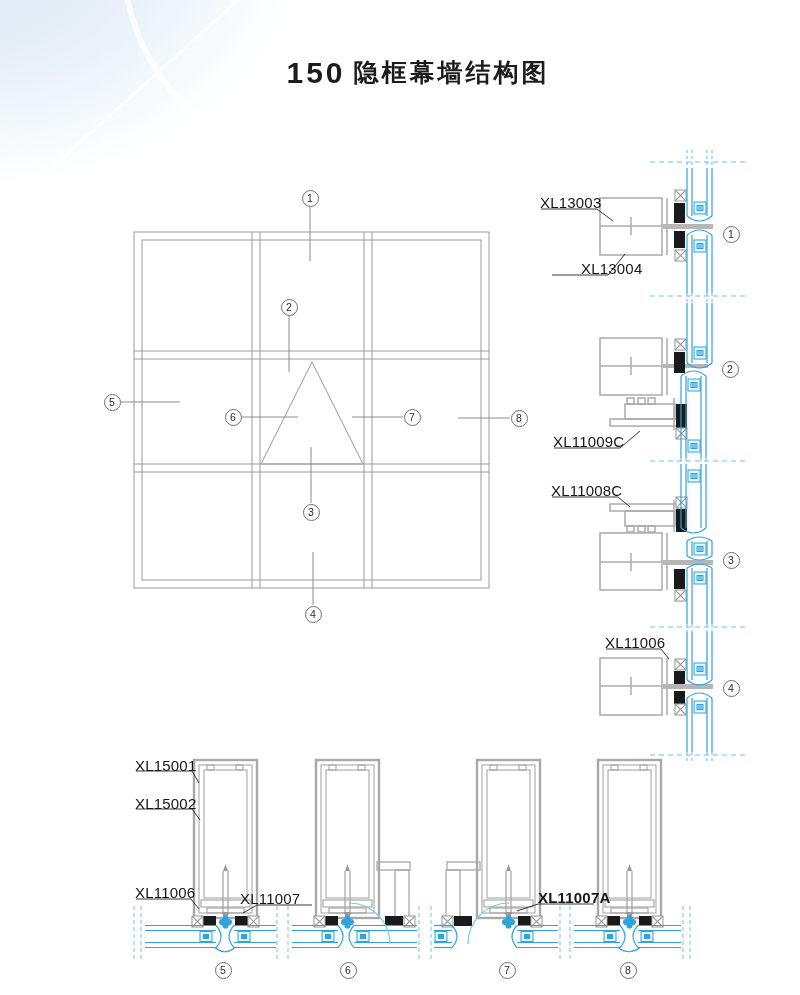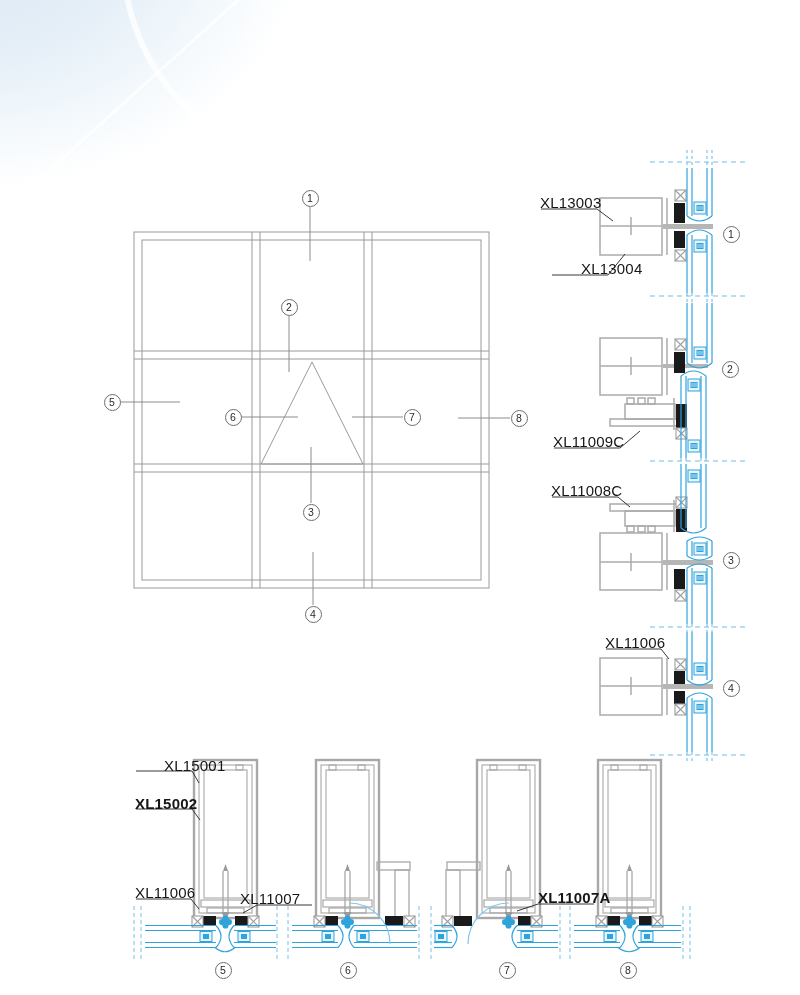--- a/index.html
+++ b/index.html
@@ -43,20 +43,23 @@
 
 <div class="page">
 
   <div class="swoosh">
     <div class="arc1"></div>
     <div class="streak s1"></div>
     <div class="streak s2"></div>
     <div class="streak s3"></div>
   </div>
 
+  <div class="title">
+    <span class="num">150</span><span class="txt">隐框幕墙结构图</span>
+  </div>
 
   <svg class="drawing" width="800" height="995" viewBox="0 0 800 995">
     <defs>
       <g id="xbox" stroke="#9e9e9e" stroke-width="1.1" fill="#ffffff">
         <rect x="0" y="0" width="11" height="11"></rect>
         <line x1="0" y1="0" x2="11" y2="11"></line>
         <line x1="11" y1="0" x2="0" y2="11"></line>
       </g>
       <g id="spv">
         <rect x="0" y="0" width="12" height="12" fill="#e8f4fb" stroke="#2fa3dc" stroke-width="1"></rect>
@@ -506,19 +509,19 @@
     </div>
   <div class="tag" style="left:619.5px; top:961.5px;">
       <span>8</span>
     </div>
 
   <div class="plabel" style="left:540px; top:194px;">XL13003</div>
   <div class="plabel" style="left:581px; top:260px;">XL13004</div>
   <div class="plabel" style="left:553px; top:433px;text-align:right;">XL11009C</div>
   <div class="plabel" style="left:551px; top:482px;">XL11008C</div>
   <div class="plabel" style="left:605px; top:634px;">XL11006</div>
-  <div class="plabel" style="left:135px; top:757px;margin-left:29px;">XL15001</div>
-  <div class="plabel" style="left:135px; top:795px;font-weight:bold;">XL15002</div>
+  <div class="plabel" style="left:135px; top:757px;">XL15001</div>
+  <div class="plabel" style="left:135px; top:795px;">XL15002</div>
   <div class="plabel" style="left:135px; top:884px;">XL11006</div>
   <div class="plabel" style="left:240px; top:890px;">XL11007</div>
   <div class="plabel" style="left:538px; top:889px;font-weight:bold;">XL11007A</div>
 
 </div>
 
 </body></html>

